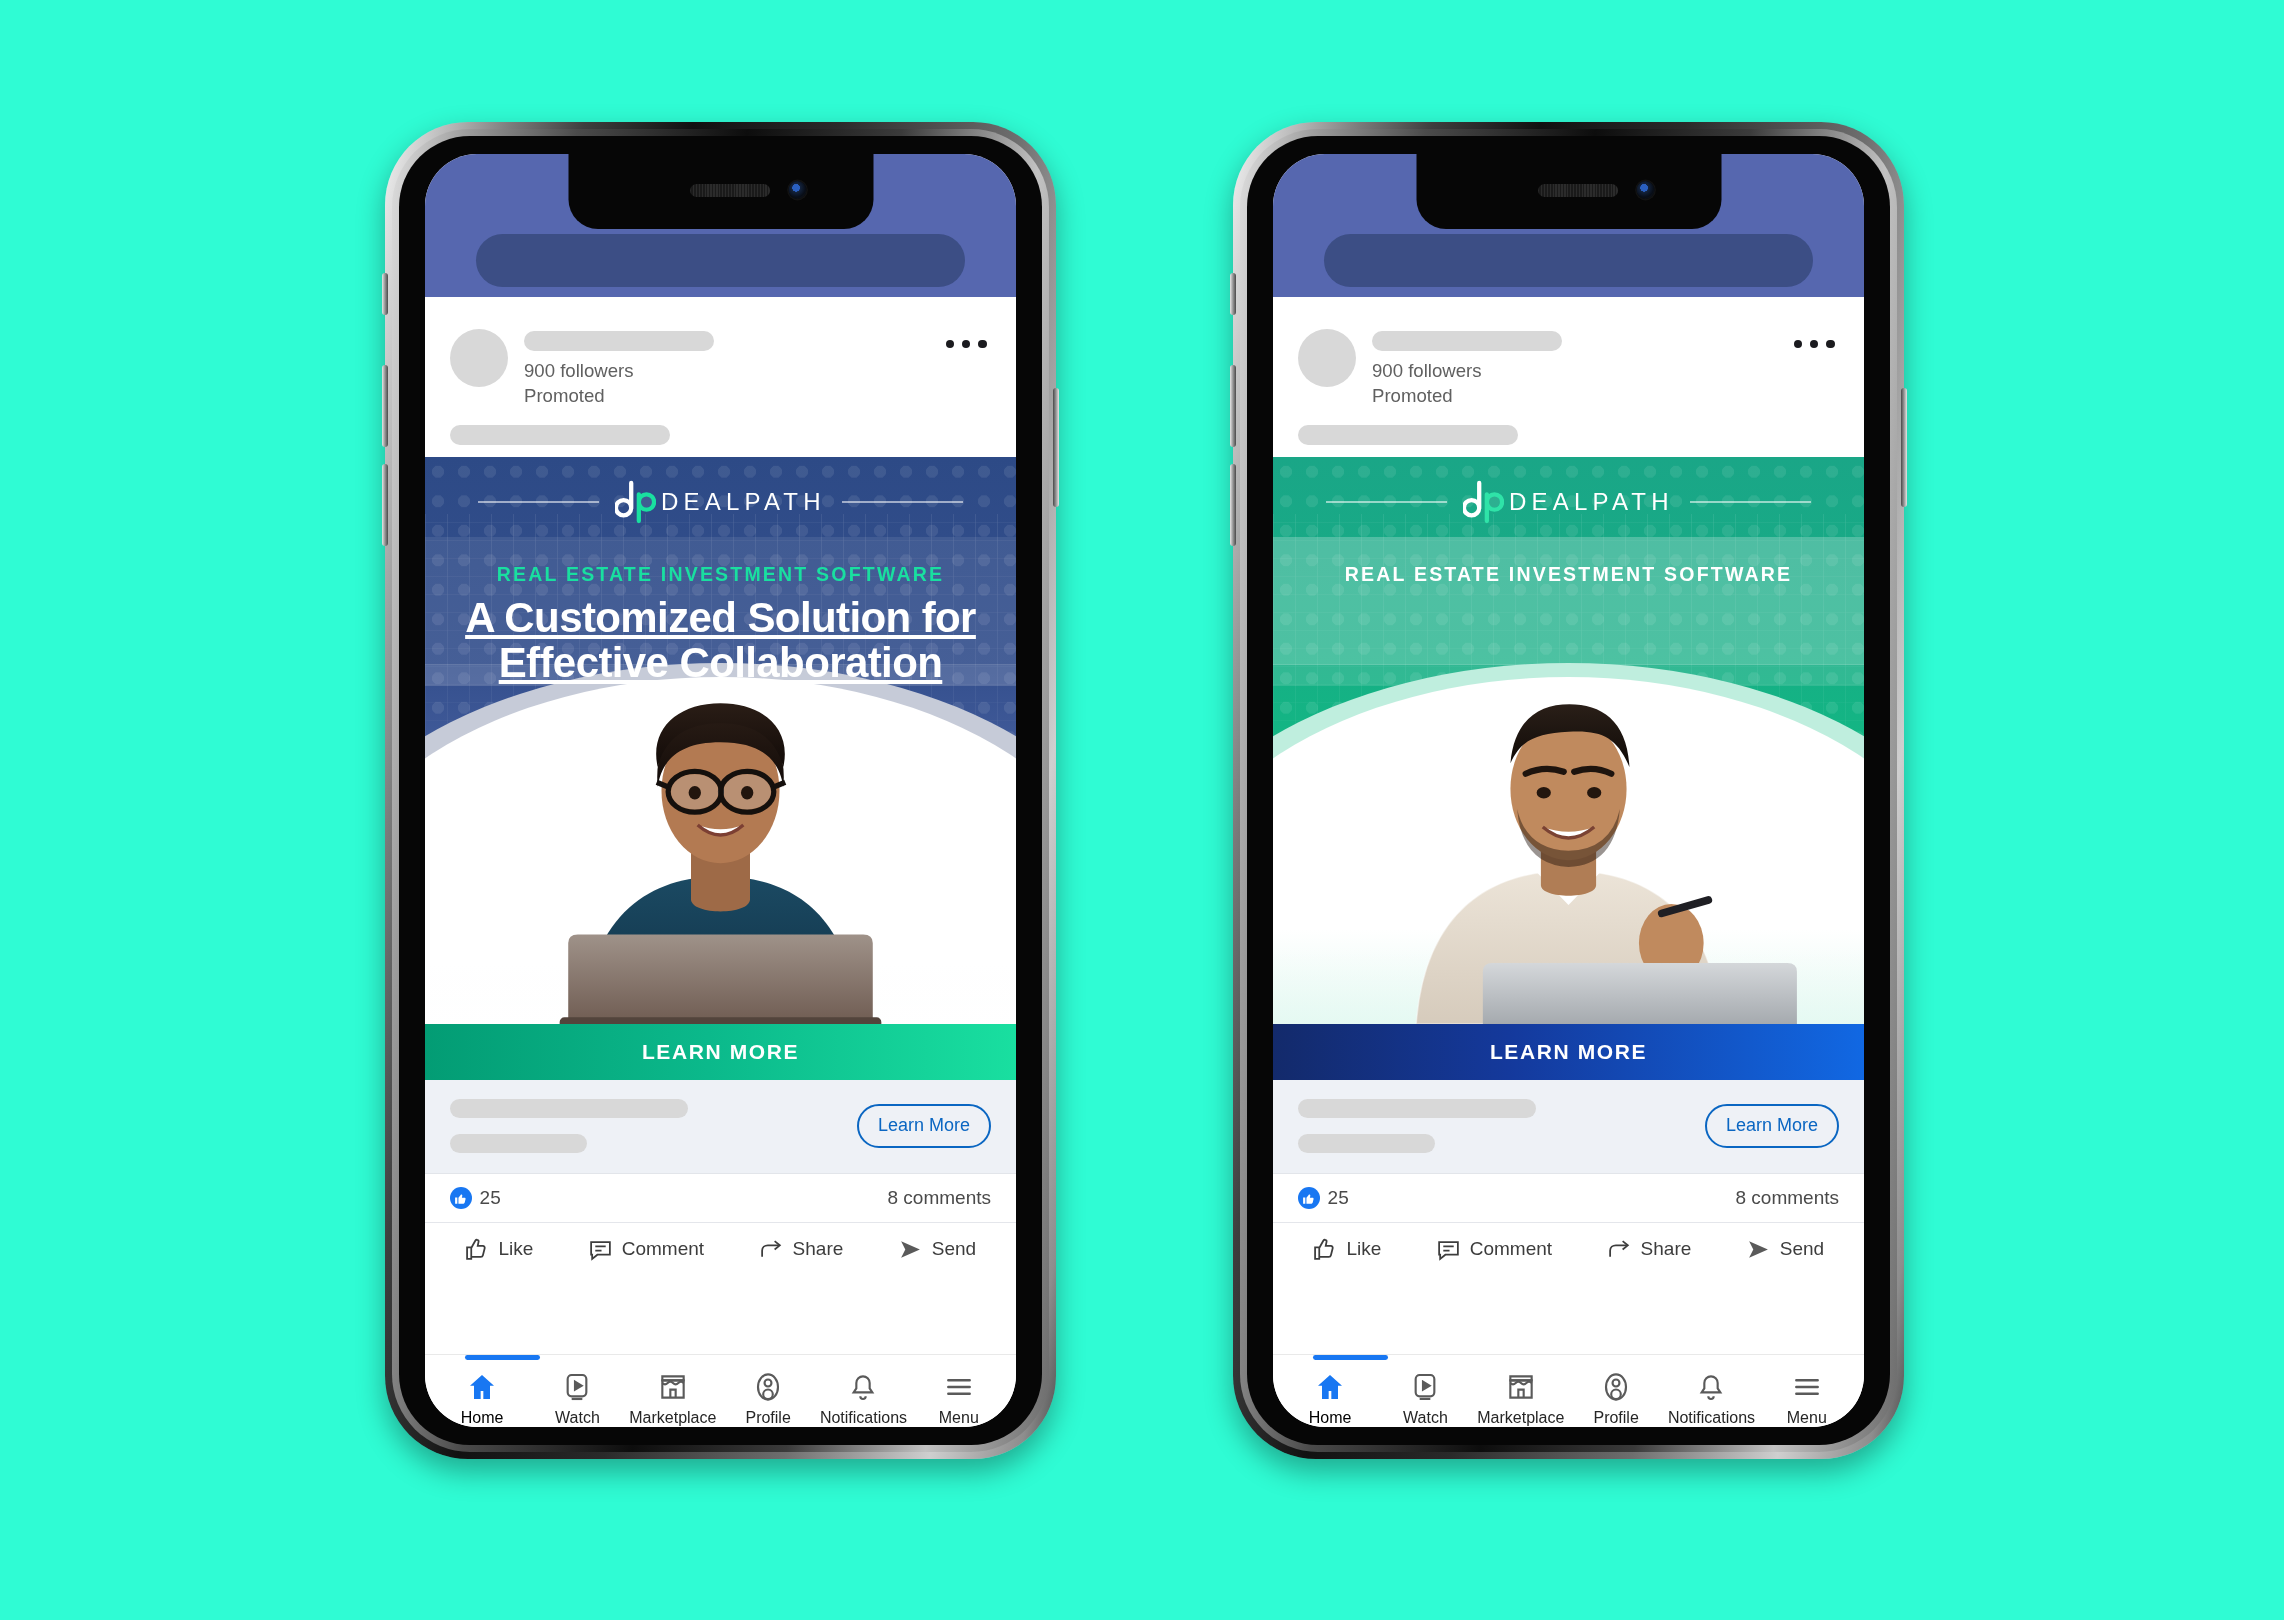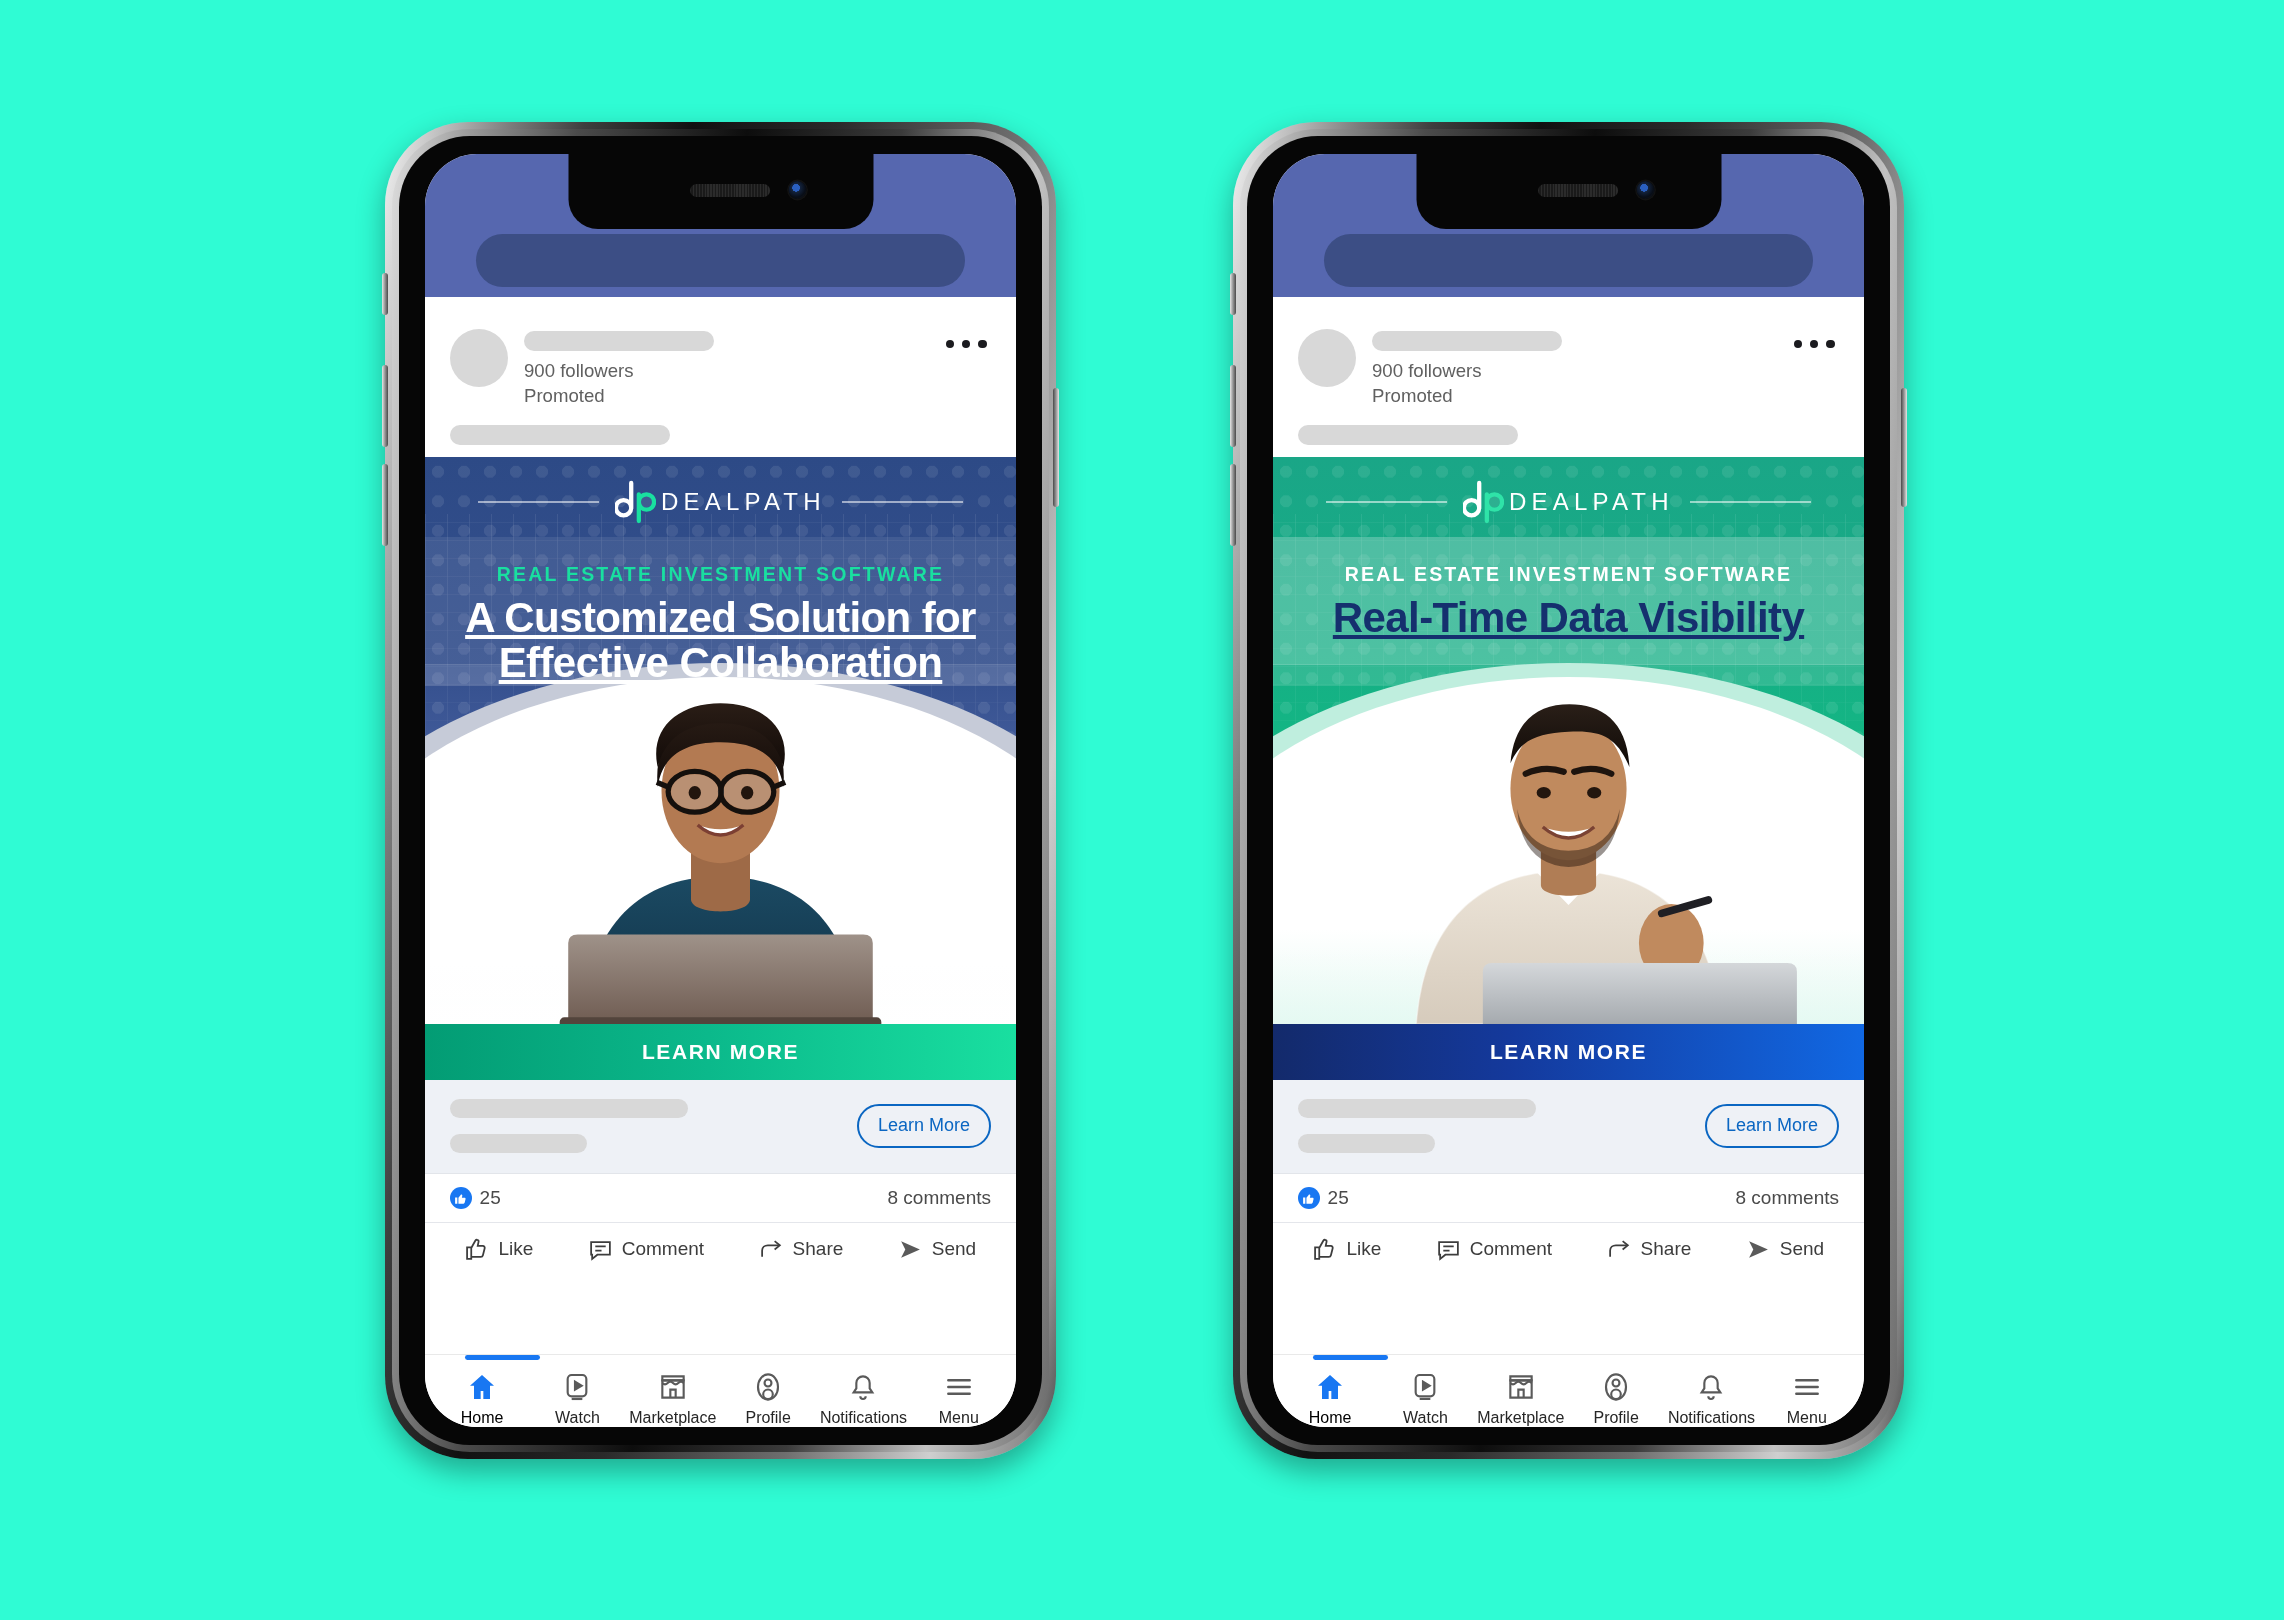--- a/index.html
+++ b/index.html
@@ -485,21 +485,20 @@
                 </svg>
               </div>
               <div class="logo-word">DEALPATH</div>
             </div>
             <div class="logo-rule"></div>
           </div>
 
           <div class="eyebrow" style="color:#ffffff;">REAL ESTATE INVESTMENT SOFTWARE</div>
 
           <div class="headline" style="color:#15306e;">
-            <div>Real-Time Data Visibility</div>
           </div>
 
           <div class="photo">
             <svg viewBox="0 0 1240 870" preserveAspectRatio="xMidYMax meet" style="width:100%;height:100%;display:block;">
               <defs>
                 <linearGradient id="swB" x1="0" y1="0" x2="0" y2="1">
                   <stop offset="0" stop-color="#ece4d8"></stop>
                     <stop offset="1" stop-color="#d6cbbc"></stop>
                 </linearGradient>
                 <linearGradient id="lapB" x1="0" y1="0" x2="0" y2="1">

